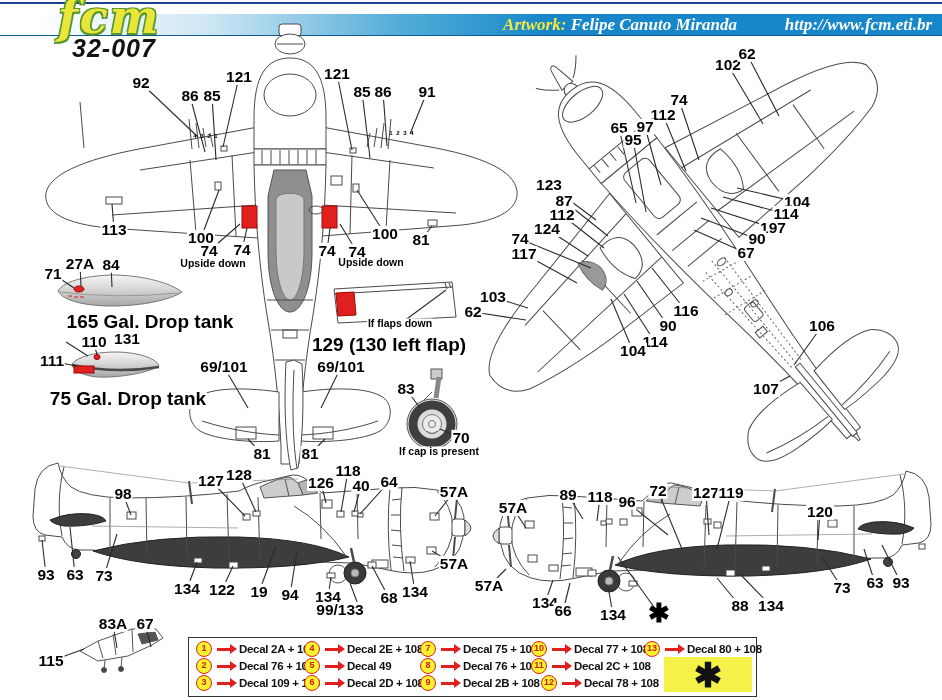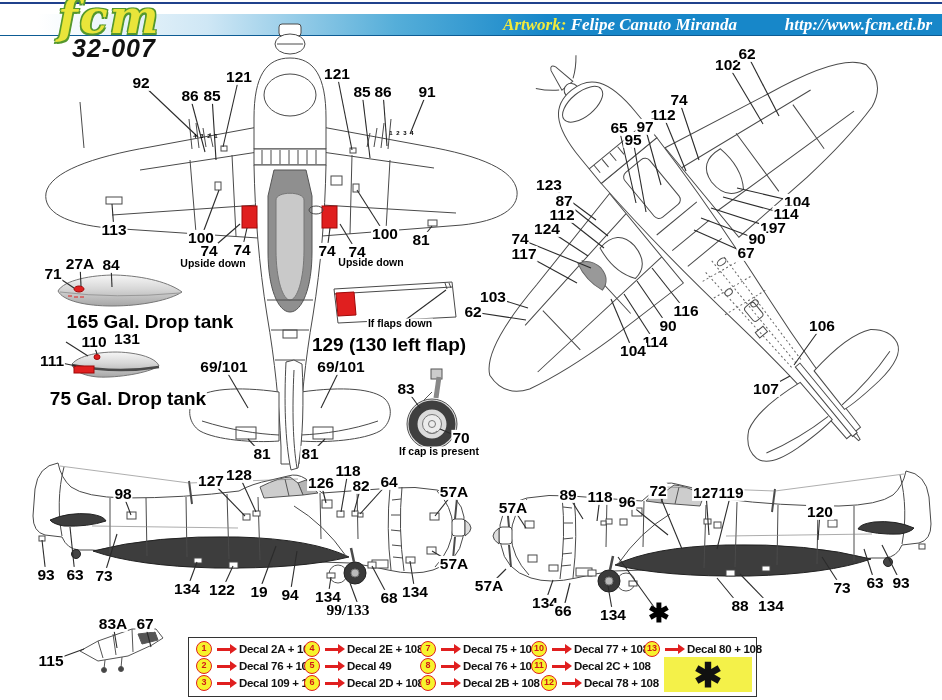--- a/index.html
+++ b/index.html
@@ -380,33 +380,33 @@
       <div class="co" style="left: 668px; top: 326px;">90</div>
       <div class="co" style="left: 655px; top: 342px;">114</div>
       <div class="co" style="left: 633px; top: 351px;">104</div>
       <div class="co" style="left: 822px; top: 326px;">106</div>
       <div class="co" style="left: 766px; top: 389px;">107</div>
       <div class="co" style="left: 123px; top: 494px;">98</div>
       <div class="co" style="left: 211px; top: 481px;">127</div>
       <div class="co" style="left: 239px; top: 475px;">128</div>
       <div class="co" style="left: 321px; top: 483px;">126</div>
       <div class="co" style="left: 348px; top: 471px;">118</div>
-      <div class="co" style="left: 361px; top: 486px;">82</div>
+      <div class="co" style="left: 361px; top: 486px;">40</div>
       <div class="co" style="left: 389px; top: 482px;">64</div>
       <div class="co" style="left: 454px; top: 492px;">57A</div>
       <div class="co" style="left: 454px; top: 564px;">57A</div>
       <div class="co" style="left: 46px; top: 575px;">93</div>
       <div class="co" style="left: 75px; top: 575px;">63</div>
       <div class="co" style="left: 104px; top: 576px;">73</div>
       <div class="co" style="left: 187px; top: 589px;">134</div>
       <div class="co" style="left: 222px; top: 590px;">122</div>
       <div class="co" style="left: 259px; top: 592px;">19</div>
       <div class="co" style="left: 290px; top: 595px;">94</div>
       <div class="co" style="left: 328px; top: 597px;">134</div>
-      <div class="co" style="left: 348px; top: 610px; font-family: Liberation Serif, serif;">99/133</div>
+      <div class="co" style="left: 340px; top: 610px;">99/133</div>
       <div class="co" style="left: 389px; top: 598px;">68</div>
       <div class="co" style="left: 415px; top: 592px;">134</div>
       <div class="co" style="left: 513px; top: 508px;">57A</div>
       <div class="co" style="left: 568px; top: 495px;">89</div>
       <div class="co" style="left: 600px; top: 497px;">118</div>
       <div class="co" style="left: 627px; top: 502px;">96</div>
       <div class="co" style="left: 658px; top: 491px;">72</div>
       <div class="co" style="left: 706px; top: 493px;">127</div>
       <div class="co" style="left: 731px; top: 493px;">119</div>
       <div class="co" style="left: 820px; top: 512px;">120</div>

